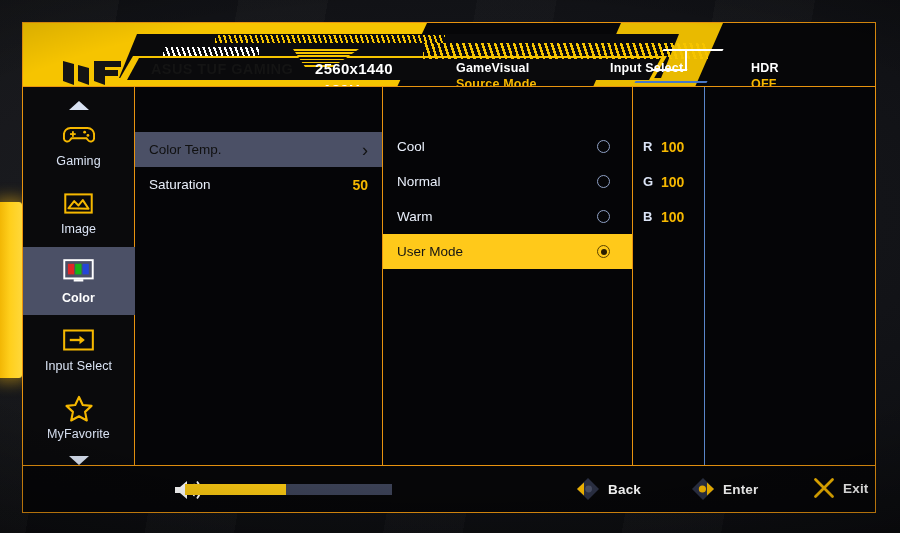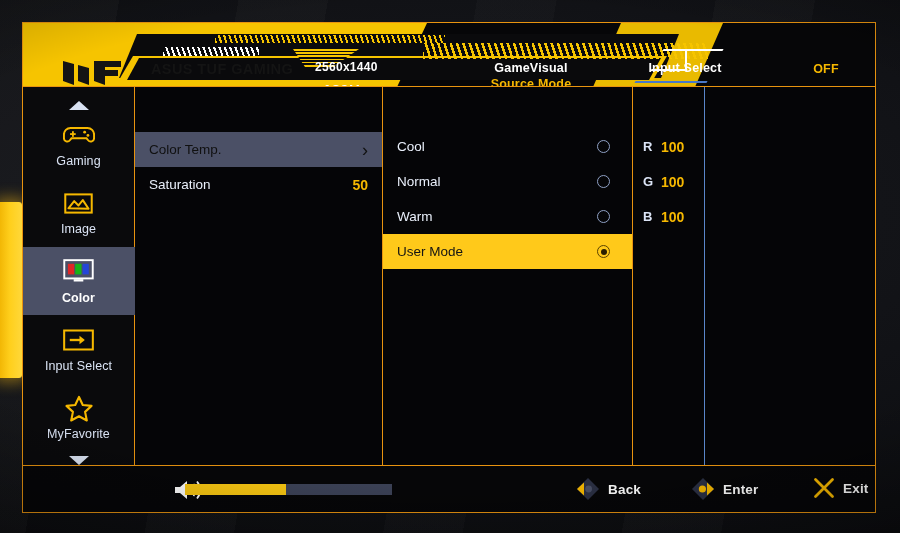--- a/index.html
+++ b/index.html
@@ -100,29 +100,29 @@
   .hdr-txt{ position:absolute; z-index:6; white-space:nowrap; }
   .t-brand{
     left:128px; top:38px; font-size:14.5px; font-weight:bold; color:#141414;
     letter-spacing:.4px;
   }
   .t-model{
     left:140px; top:58px; font-size:14.5px; font-weight:bold; color:#f6c400;
     letter-spacing:.4px;
   }
   .t-res{
-    left:292px; top:37px; font-size:12px; font-weight:bold; color:#fff;
+    left:292px; top:37px; font-size:15px; font-weight:bold; color:#fff;
     letter-spacing:.3px;
   }
   .t-hz{
     left:300px; top:58px; font-size:15px; font-weight:bold; color:#fff;
     letter-spacing:.3px;
   }
   .hdr-stat{
-    position:absolute; z-index:6; text-align:center; width:150px;
+    position:absolute; z-index:6; width:150px;
   }
   .hdr-stat .k{ font-size:12.5px; font-weight:bold; color:#fff; line-height:15px; letter-spacing:.2px;}
   .hdr-stat .v{ font-size:12.5px; font-weight:bold; color:#f6b800; line-height:16px; letter-spacing:.2px;}
   #stat-gv{ left:433px; top:38px; }
   #stat-in{ left:587px; top:38px; }
   #stat-hdr{ left:728px; top:38px; }
 
   
   .body{ flex:1; display:flex; position:relative; min-height:0; }
 
@@ -246,20 +246,21 @@
     <div class="hdr-txt t-hz">180Hz</div>
 
     <div class="hdr-stat" id="stat-gv">
       <div class="k">GameVisual</div>
       <div class="v">Source Mode</div>
     </div>
     <div class="hdr-stat" id="stat-in">
       <div class="k">Input Select</div>
     </div>
     <div class="hdr-stat" id="stat-hdr">
+      <div class="k">HDR</div>
       <div class="v">OFF</div>
     </div>
   </div>
 
   <div class="body">
 
     <div class="sidebar">
       <div class="arrow-up"></div>
 
       <div class="side-item">

